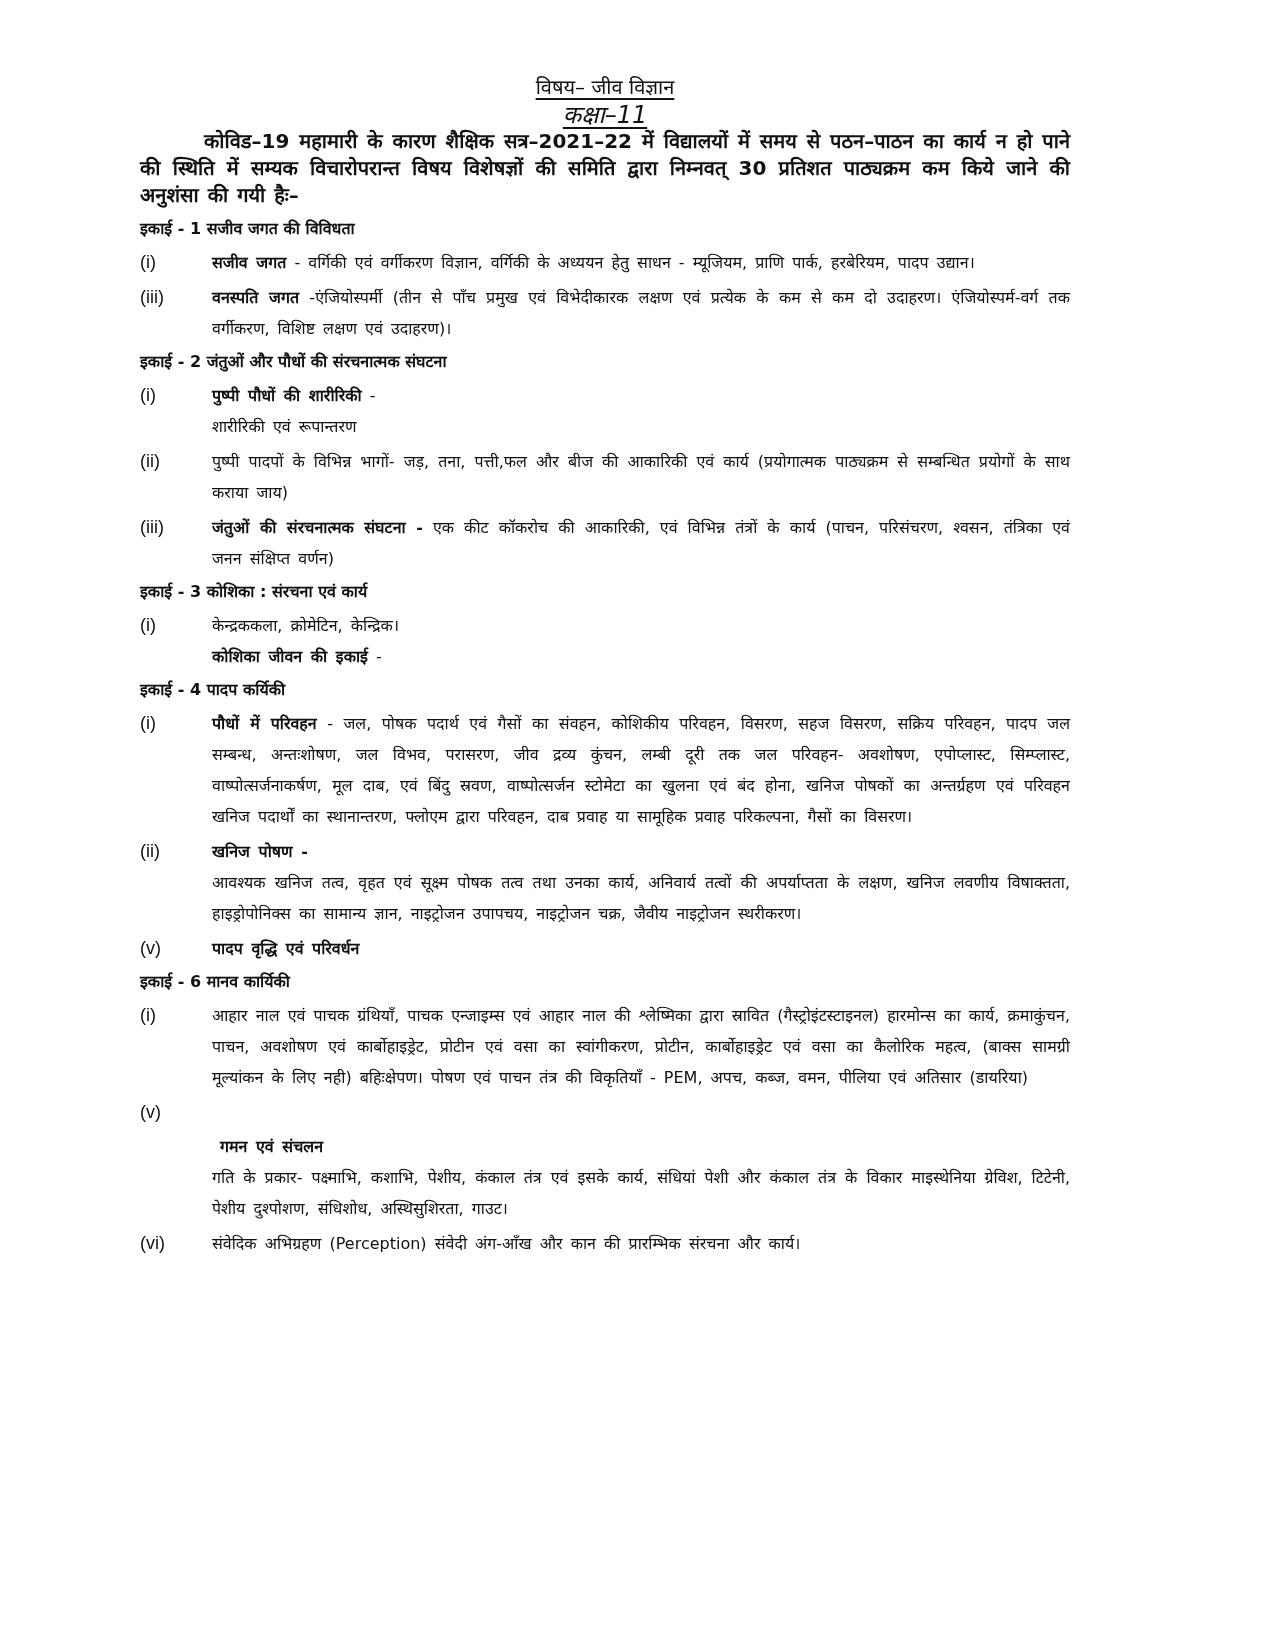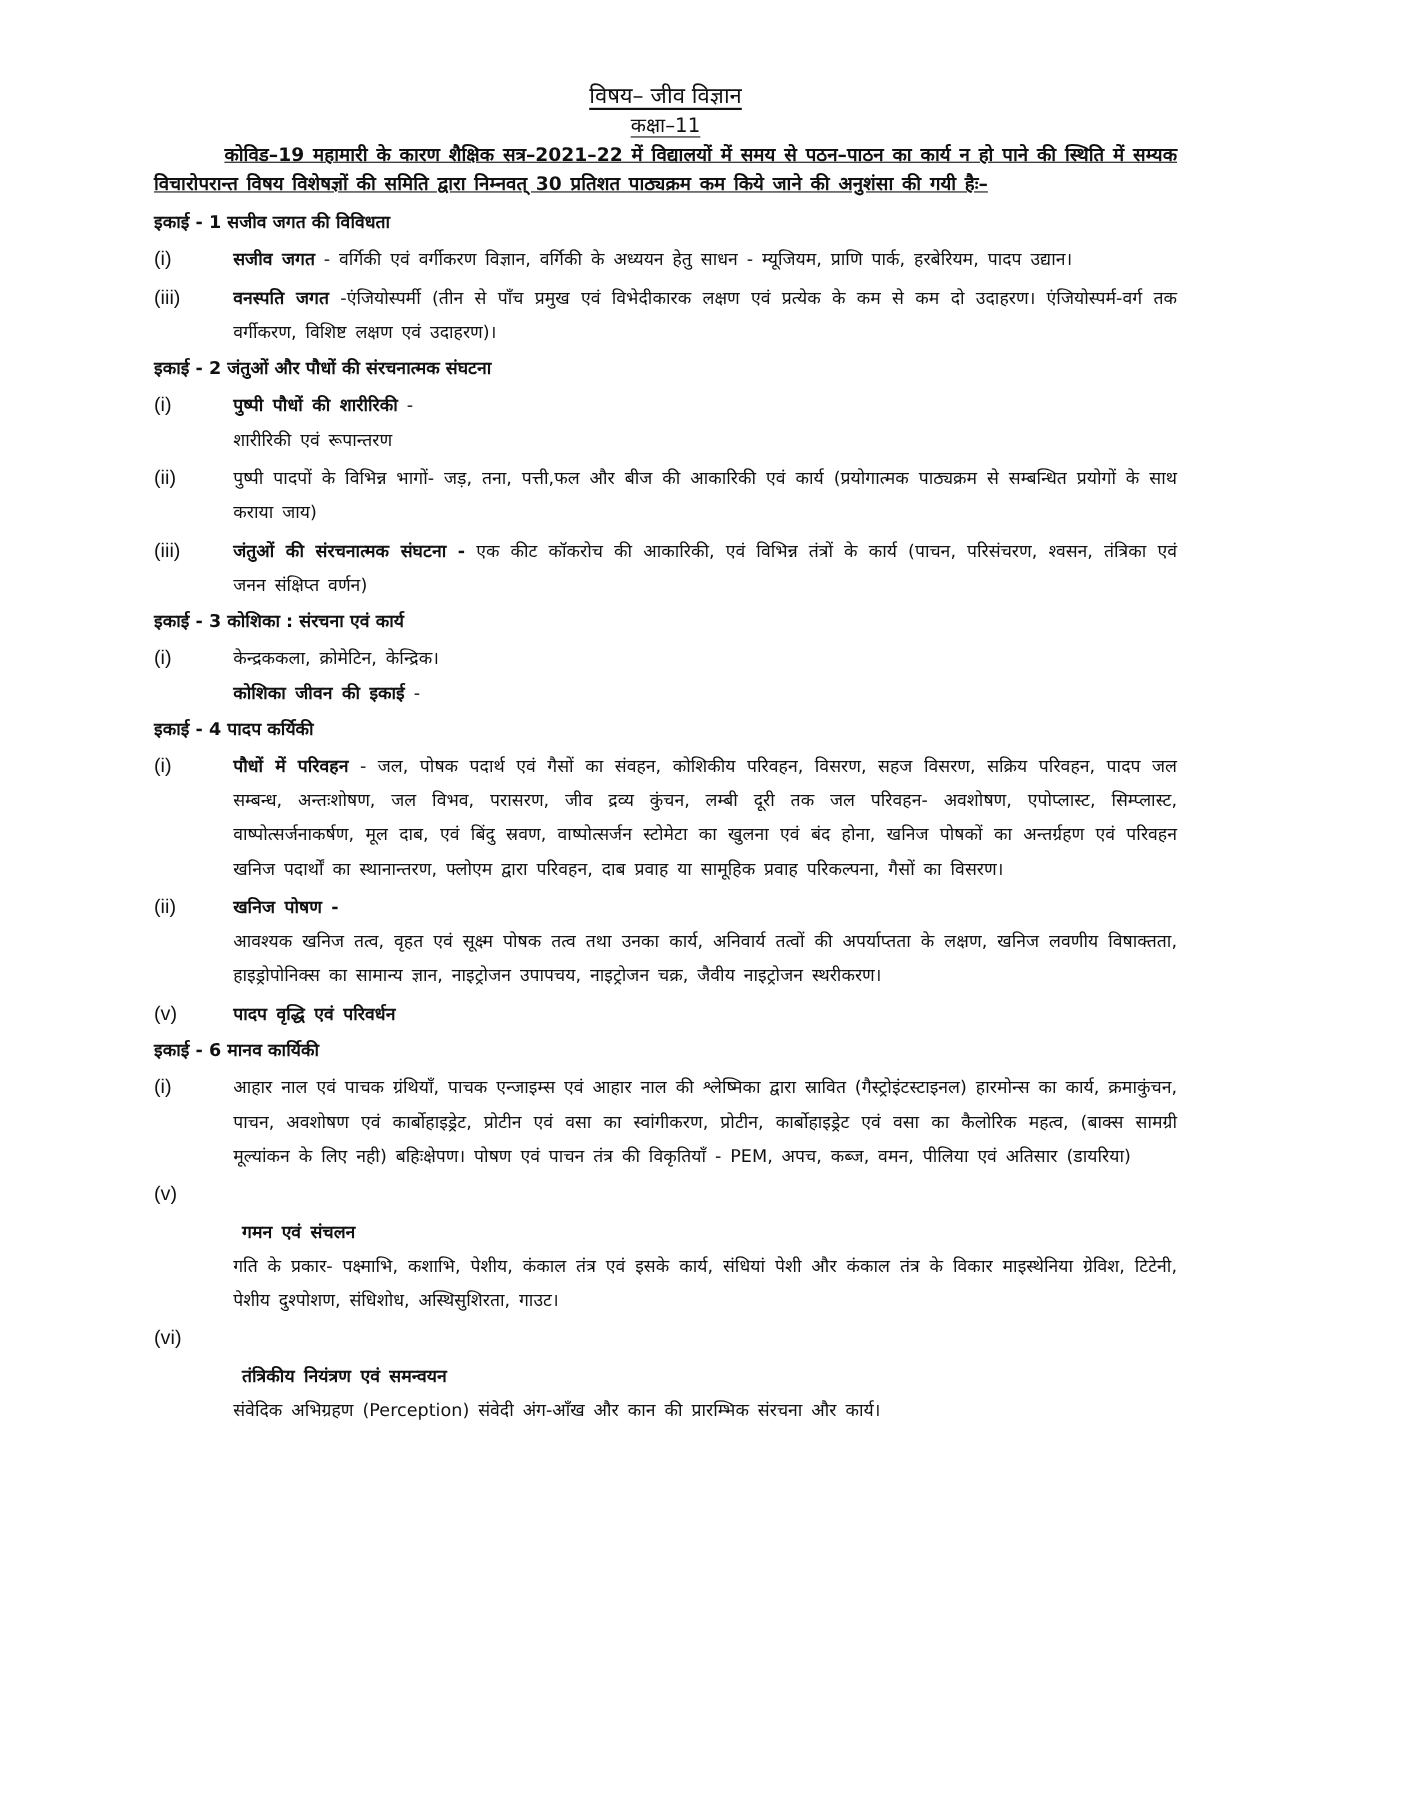--- a/index.html
+++ b/index.html
@@ -1,35 +1,35 @@
 <!DOCTYPE html>
 <html><head>
 <meta charset="utf-8">
 <style>
   html, body { margin: 0; padding: 0; background: #ffffff; }
   body { width: 1275px; height: 1651px; position: relative; overflow: hidden;
          font-family: "DejaVu Sans", "Liberation Sans", sans-serif; color: #111; }
   .page { position: absolute; left: 140px; top: 72px; width: 930px; }
   .title { text-align: center; font-size: 20px; font-weight: 500; line-height: 30px; }
   .title span { text-decoration: underline; text-underline-offset: 4px; }
-  .intro { font-size: 17px; font-weight: bold; line-height: 27px; text-align: justify;
-           text-indent: 64px; margin: 0 0 6px 0; word-spacing: 2px; text-decoration: underline; }
+  .intro { font-size: 20px; font-weight: bold; line-height: 27px; text-align: justify;
+           text-indent: 64px; margin: 0 0 6px 0; word-spacing: 2px; }
   .unit { font-size: 16px; font-weight: bold; line-height: 28px; margin: 4px 0 2px 0; }
   .item { display: flex; margin: 4px 0 4px 0; }
   .num { width: 72px; flex: 0 0 72px; font-size: 18px; line-height: 30px; font-family: "Liberation Sans", sans-serif; }
   .body { flex: 1; font-size: 16px; line-height: 31px; text-align: justify; word-spacing: 3px; }
   .head { font-weight: bold; }
   .head.indent { padding-left: 8px; margin-top: 34px; }
 </style>
 </head>
 <body>
 
 <div class="page">
   <div class="title"><span>विषय– जीव विज्ञान</span></div>
-  <div class="title" style="font-size:18px;line-height:26px;"><span>कक्षा–11</span></div>
+  <div class="title" style="font-size:24px;line-height:26px;font-style:italic;"><span>कक्षा–11</span></div>
   <p class="intro">कोविड–19 महामारी के कारण शैक्षिक सत्र–2021–22 में विद्यालयों में समय से पठन–पाठन का कार्य न हो पाने की स्थिति में सम्यक विचारोपरान्त विषय विशेषज्ञों की समिति द्वारा निम्नवत् 30 प्रतिशत पाठ्यक्रम कम किये जाने की अनुशंसा की गयी हैः–</p>
 
   <div>
     <div class="unit">इकाई - 1 सजीव जगत की विविधता</div>
     <div class="item">
       <div class="num">(i)</div>
       <div class="body"><span class="head">सजीव जगत</span><span> - वर्गिकी एवं वर्गीकरण विज्ञान, वर्गिकी के अध्ययन हेतु साधन - म्यूजियम, प्राणि पार्क, हरबेरियम, पादप उद्यान।</span></div>
     </div>
     <div class="item">
       <div class="num">(iii)</div>
@@ -101,18 +101,17 @@
     <div class="item">
       <div class="num">(v)</div>
       <div class="body">
         <div class="head indent">गमन एवं संचलन</div>
         <div>गति के प्रकार- पक्ष्माभि, कशाभि, पेशीय, कंकाल तंत्र एवं इसके कार्य, संधियां पेशी और कंकाल तंत्र के विकार माइस्थेनिया ग्रेविश, टिटेनी, पेशीय दुश्पोशण, संधिशोध, अस्थिसुशिरता, गाउट।</div>
       </div>
     </div>
     <div class="item">
       <div class="num">(vi)</div>
       <div class="body">
-        <div class="head indent">तंत्रिकीय नियंत्रण एवं समन्वयन</div>
         <div>संवेदिक अभिग्रहण (Perception) संवेदी अंग-आँख और कान की प्रारम्भिक संरचना और कार्य।</div>
       </div>
     </div>
   </div>
 </div>
 
 </body></html>

